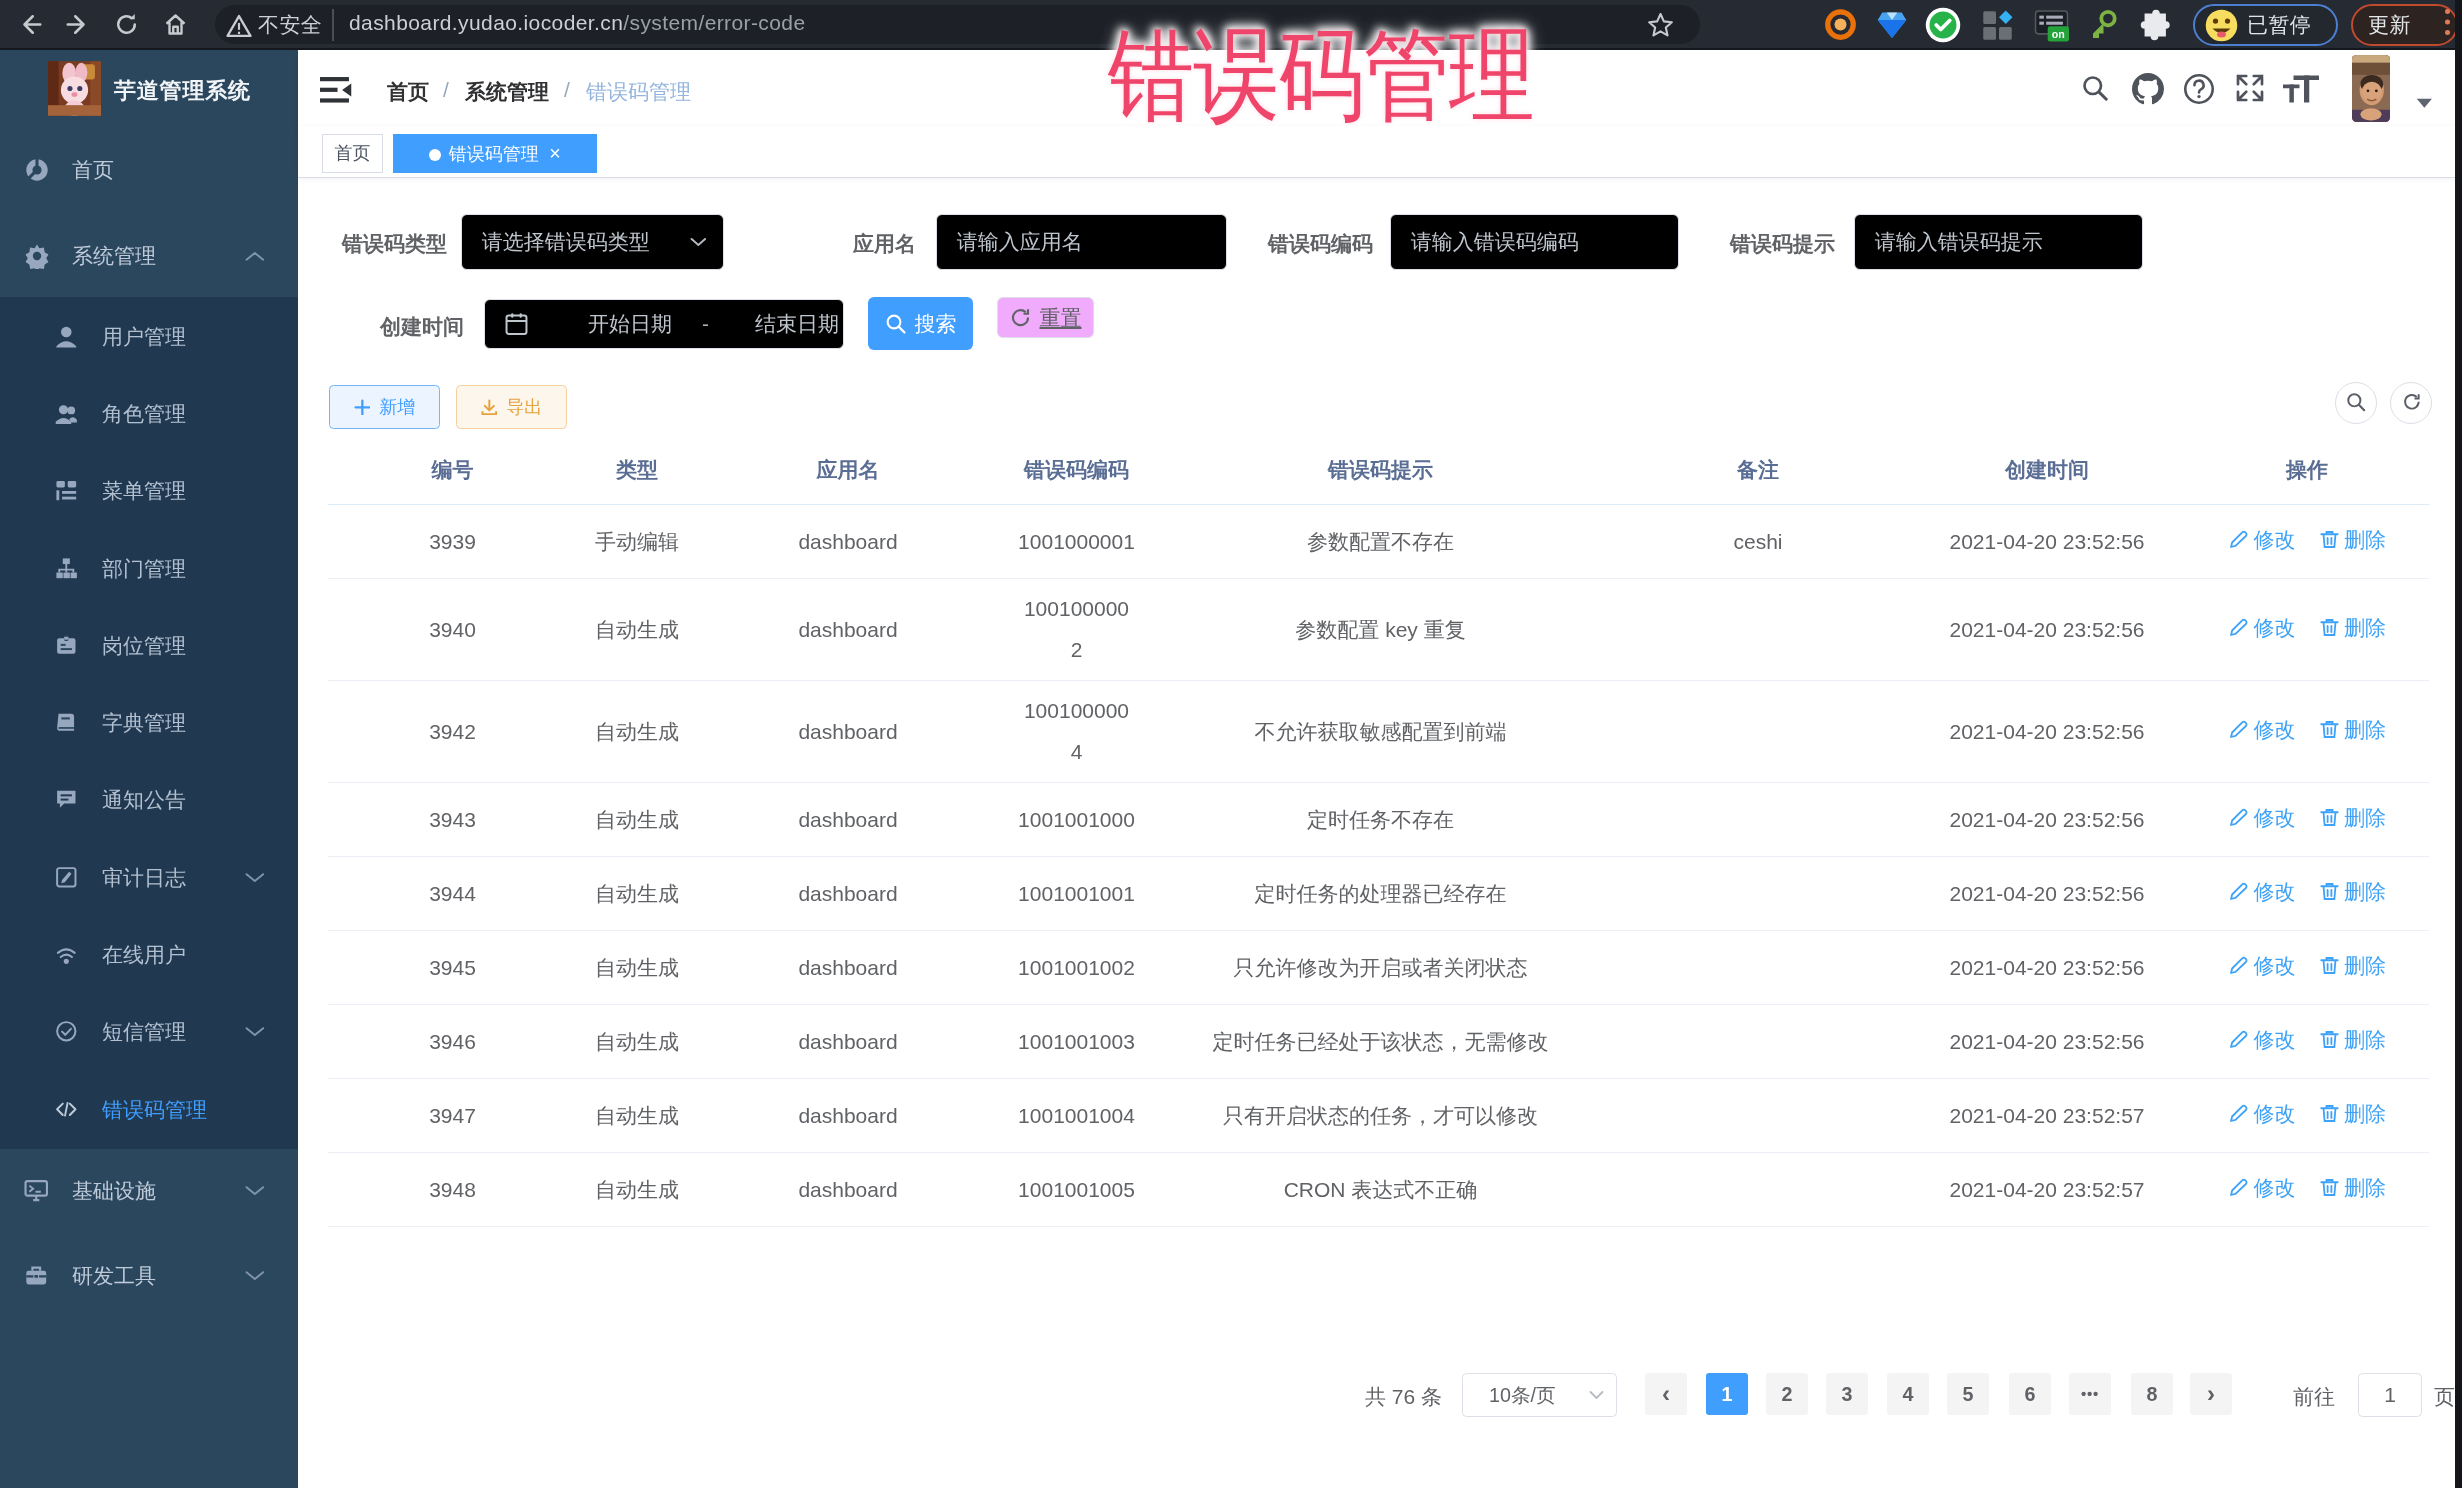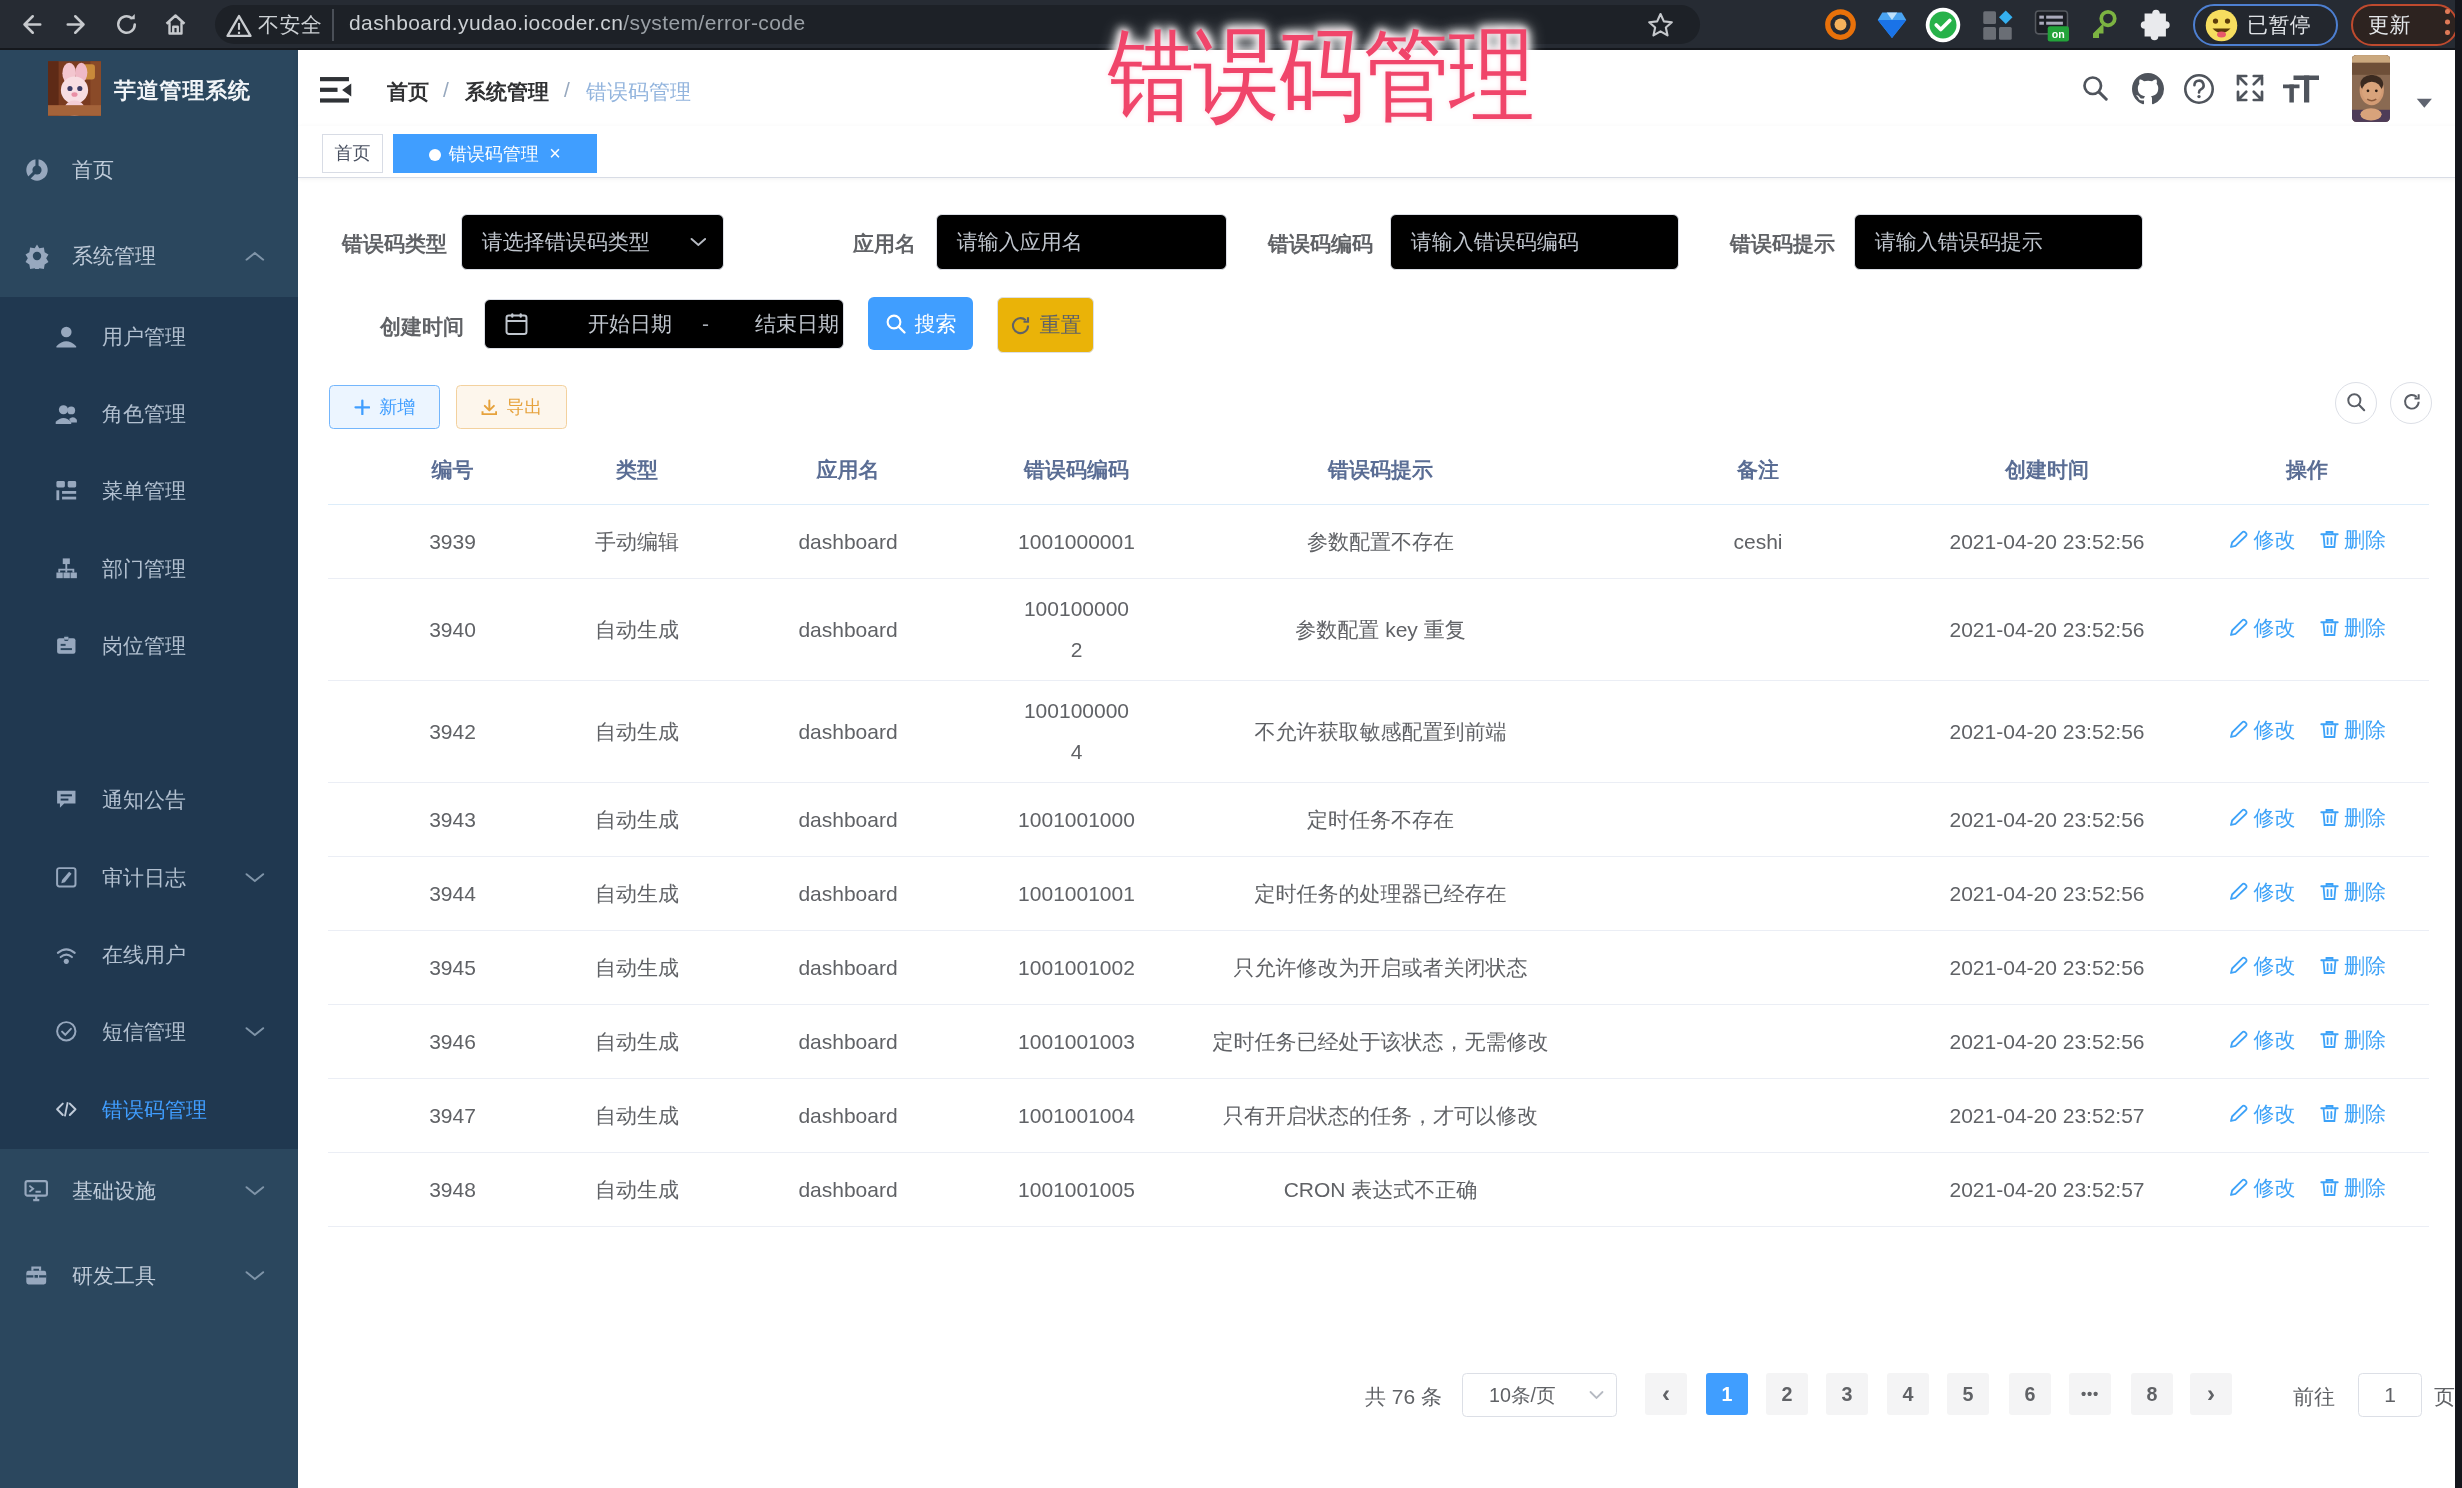--- a/index.html
+++ b/index.html
@@ -201,20 +201,28 @@
 <div class="mi sub" style="top:557px;">
       <svg class="micon" viewBox="0 0 34 34">
         <rect x="3" y="6" width="26" height="22" rx="3" fill="#97a8be"></rect>
         <rect x="13" y="2" width="6" height="8" rx="2" fill="#2b475e"></rect>
         <rect x="13" y="4" width="6" height="4" fill="#97a8be"></rect>
         <rect x="8" y="14" width="7" height="2.8" fill="#2b475e"></rect>
         <rect x="8" y="20" width="16" height="2.8" fill="#2b475e"></rect>
       </svg>
       <div class="mtxt">岗位管理</div>
     </div>
+<div class="mi sub" style="top:634px;">
+      <svg class="micon" viewBox="0 0 34 34">
+        <path d="M5 4 h18 a4 4 0 0 1 4 4 v20 h-20 a4 4 0 0 1 -4 -4 Z" fill="#97a8be"></path>
+        <path d="M5 24 h22" stroke="#2b475e" stroke-width="2.4"></path>
+        <rect x="9" y="9" width="12" height="3" fill="#2b475e"></rect>
+      </svg>
+      <div class="mtxt">字典管理</div>
+    </div>
 <div class="mi sub" style="top:789px;">
       <svg class="micon" viewBox="0 0 34 34">
         <rect x="3" y="3" width="26" height="26" rx="3" fill="none" stroke="#97a8be" stroke-width="2.8"></rect>
         <path d="M10 20 L20 8 l3.5 3 L14 23 l-5 1.5 Z" fill="#97a8be"></path>
       </svg>
       <div class="mtxt">审计日志</div>
       <svg class="chev" viewBox="0 0 26 14">
         <path d="M2 2 L13 11 L24 2" stroke="#7f94a8" stroke-width="2.6" fill="none" stroke-linecap="round"></path>
       </svg>
     </div>
@@ -364,21 +372,21 @@
     </svg>
 <div class="ph" style="left:103px;">开始日期</div>
 <div class="ph" style="left:217px;color:#a9aeb6;">-</div>
 <div class="ph" style="left:270px;">结束日期</div>
 </div>
 <div class="btn" style="left:868px;top:297px;width:105px;height:53px;background:#409eff;color:#fff;">
 <svg width="21" height="21" viewBox="0 0 28 28">
       <circle cx="12" cy="12" r="8.5" fill="none" stroke="#fff" stroke-width="2.8"></circle>
       <path d="M18.5 18.5 L26 26" stroke="#fff" stroke-width="3" stroke-linecap="round"></path>
     </svg>搜索</div>
-<div class="btn" style="left:997px;top:297px;width:97px;height:56px;background:#eab308;border:1.5px solid #dcdfe6;color:#606266;">
+<div class="btn" style="left:997px;top:297px;width:97px;height:41px;background:#f0abfc;border:1.5px solid #dcdfe6;color:#606266;text-decoration:underline;">
 <svg width="21" height="21" viewBox="0 0 28 28">
       <path d="M24 14 a10 10 0 1 1 -3 -7" fill="none" stroke="#606266" stroke-width="2.8"></path>
       <path d="M24 3 v6 h-6" fill="none" stroke="#606266" stroke-width="2.8"></path>
     </svg>重置</div>
 <div class="btn" style="left:329px;top:385px;width:111px;height:44px;background:#ecf5ff;border:1.5px solid #74b6fc;color:#409eff;font-size:18px;border-radius:4.5px;">
 <svg width="16.7" height="16.7" viewBox="0 0 22 22">
       <path d="M11 2 v18 M2 11 h18" stroke="#409eff" stroke-width="3" stroke-linecap="round"></path>
     </svg>新增</div>
 <div class="btn" style="left:456px;top:385px;width:111px;height:44px;background:#fdf6ec;border:1.5px solid #f3d19e;color:#e6a23c;font-size:18px;border-radius:4.5px;">
 <svg width="16.7" height="16.7" viewBox="0 0 22 22">

